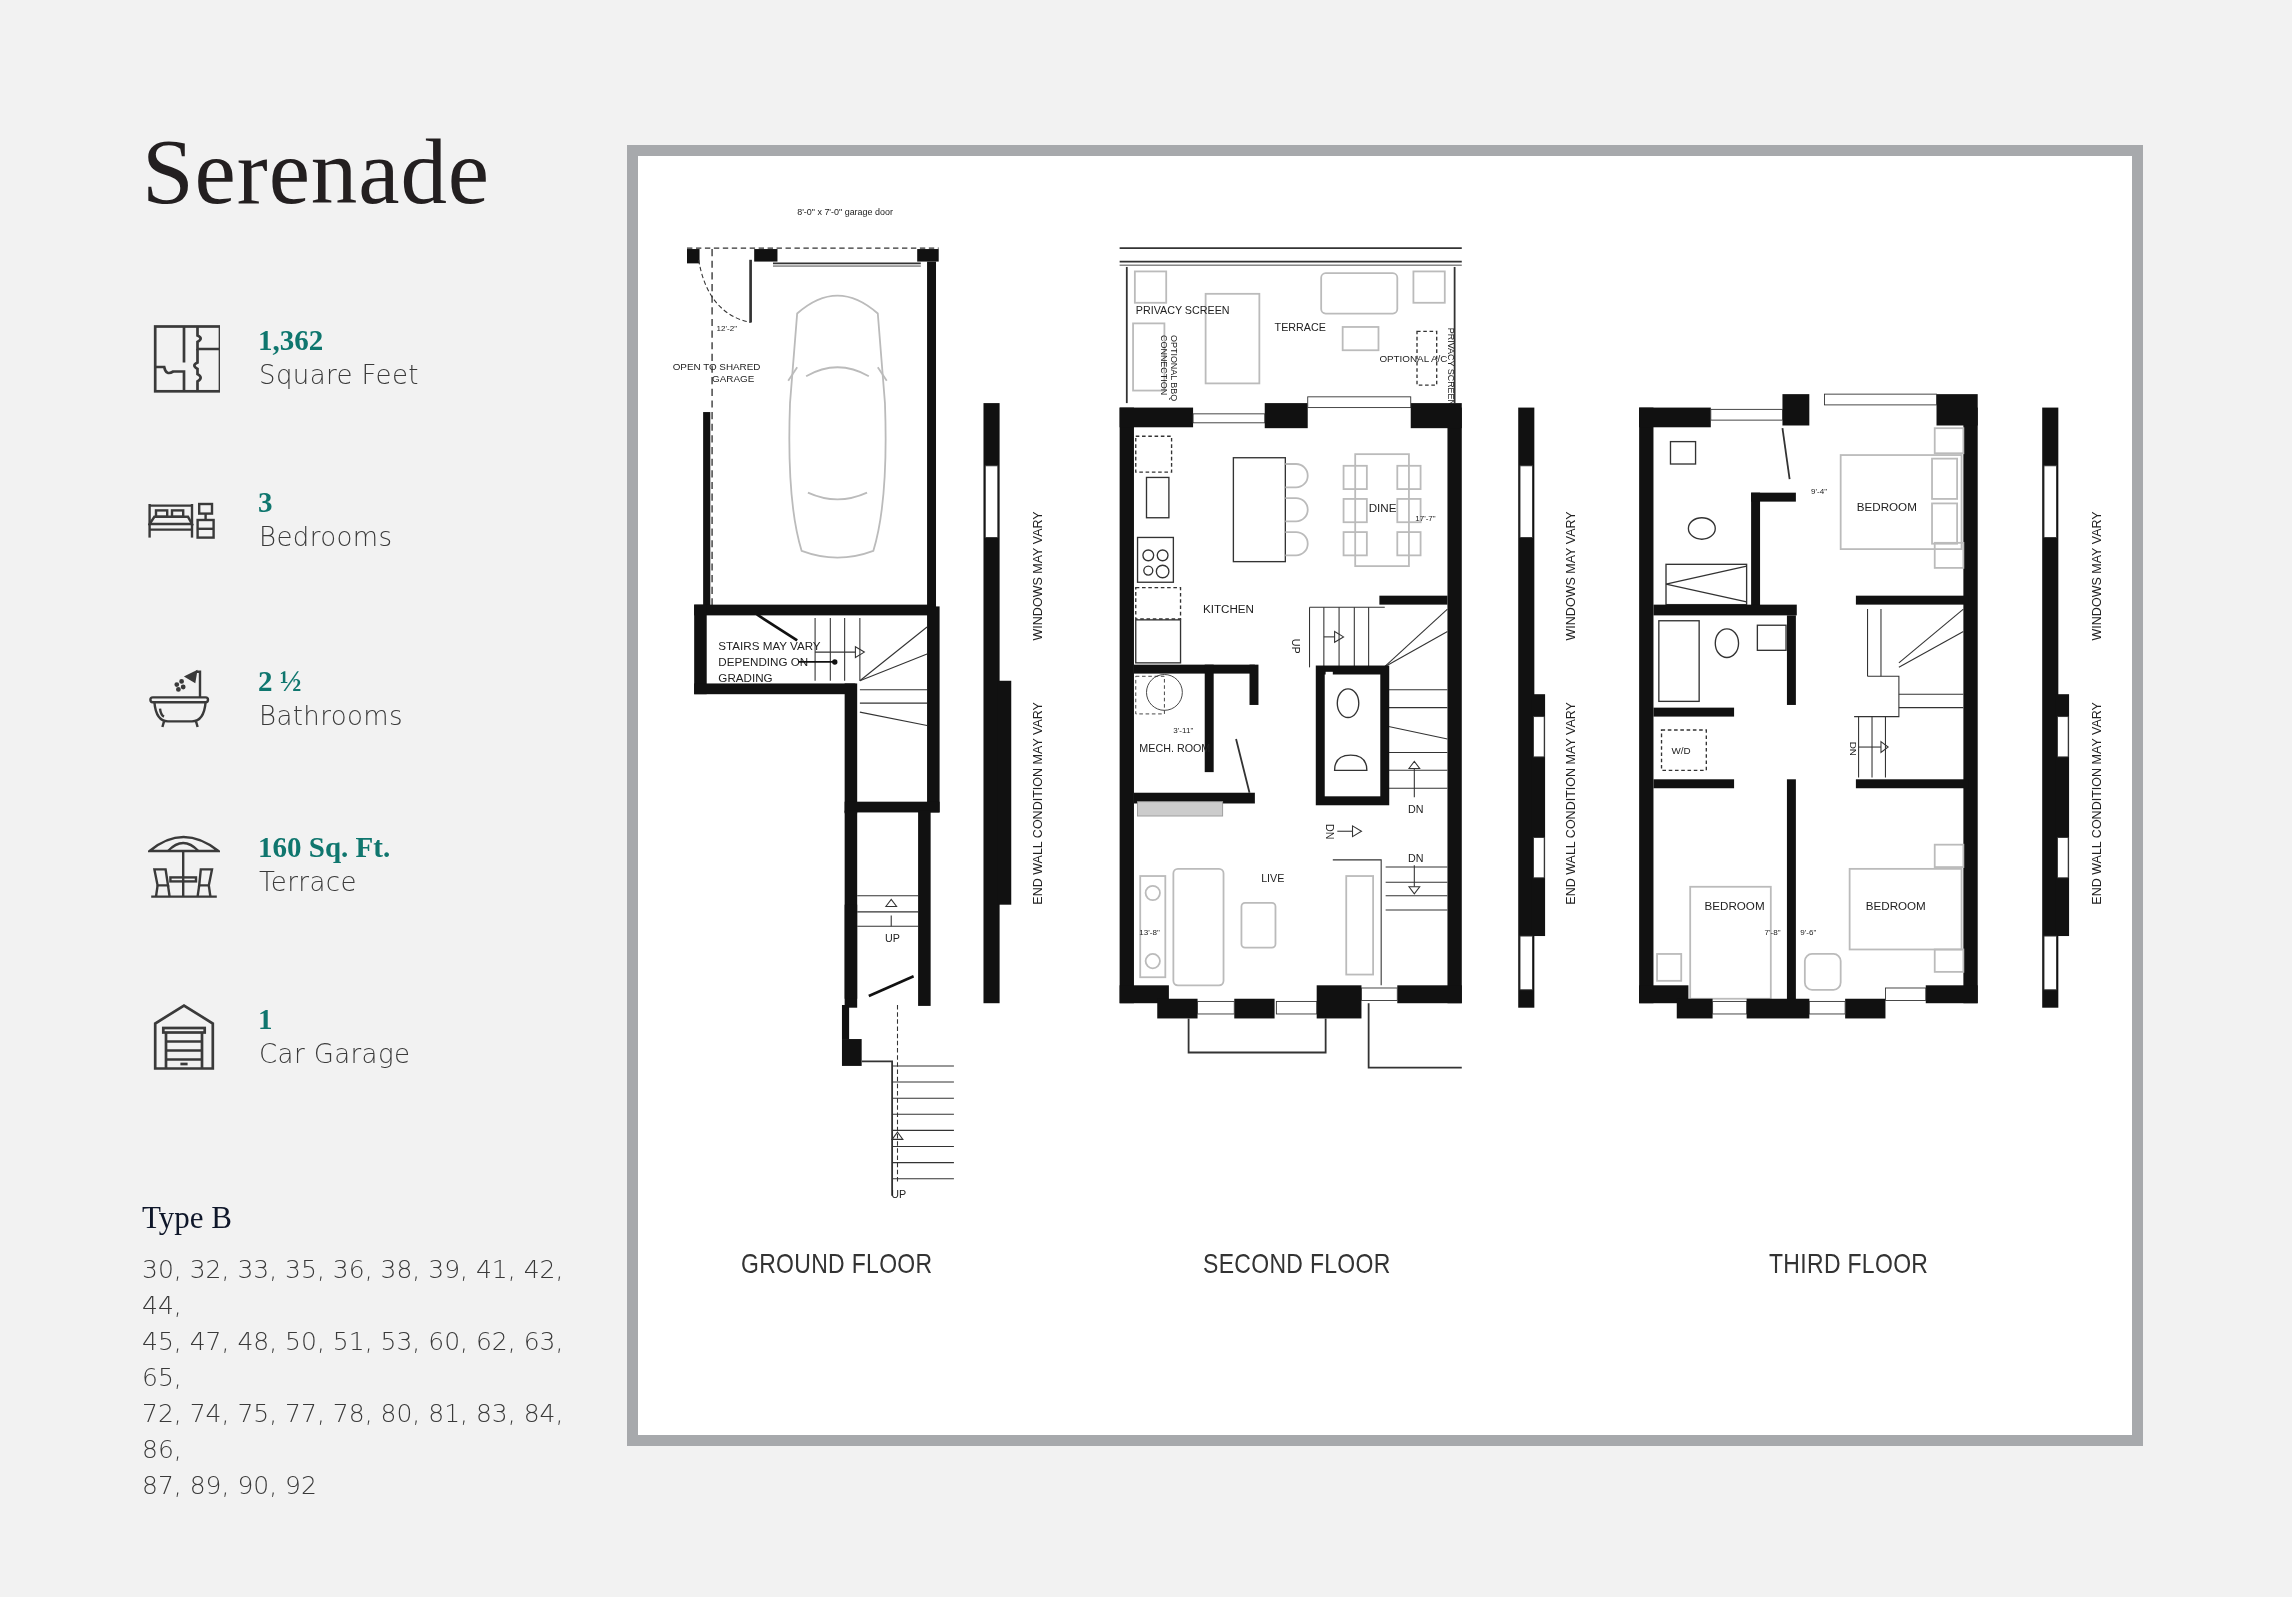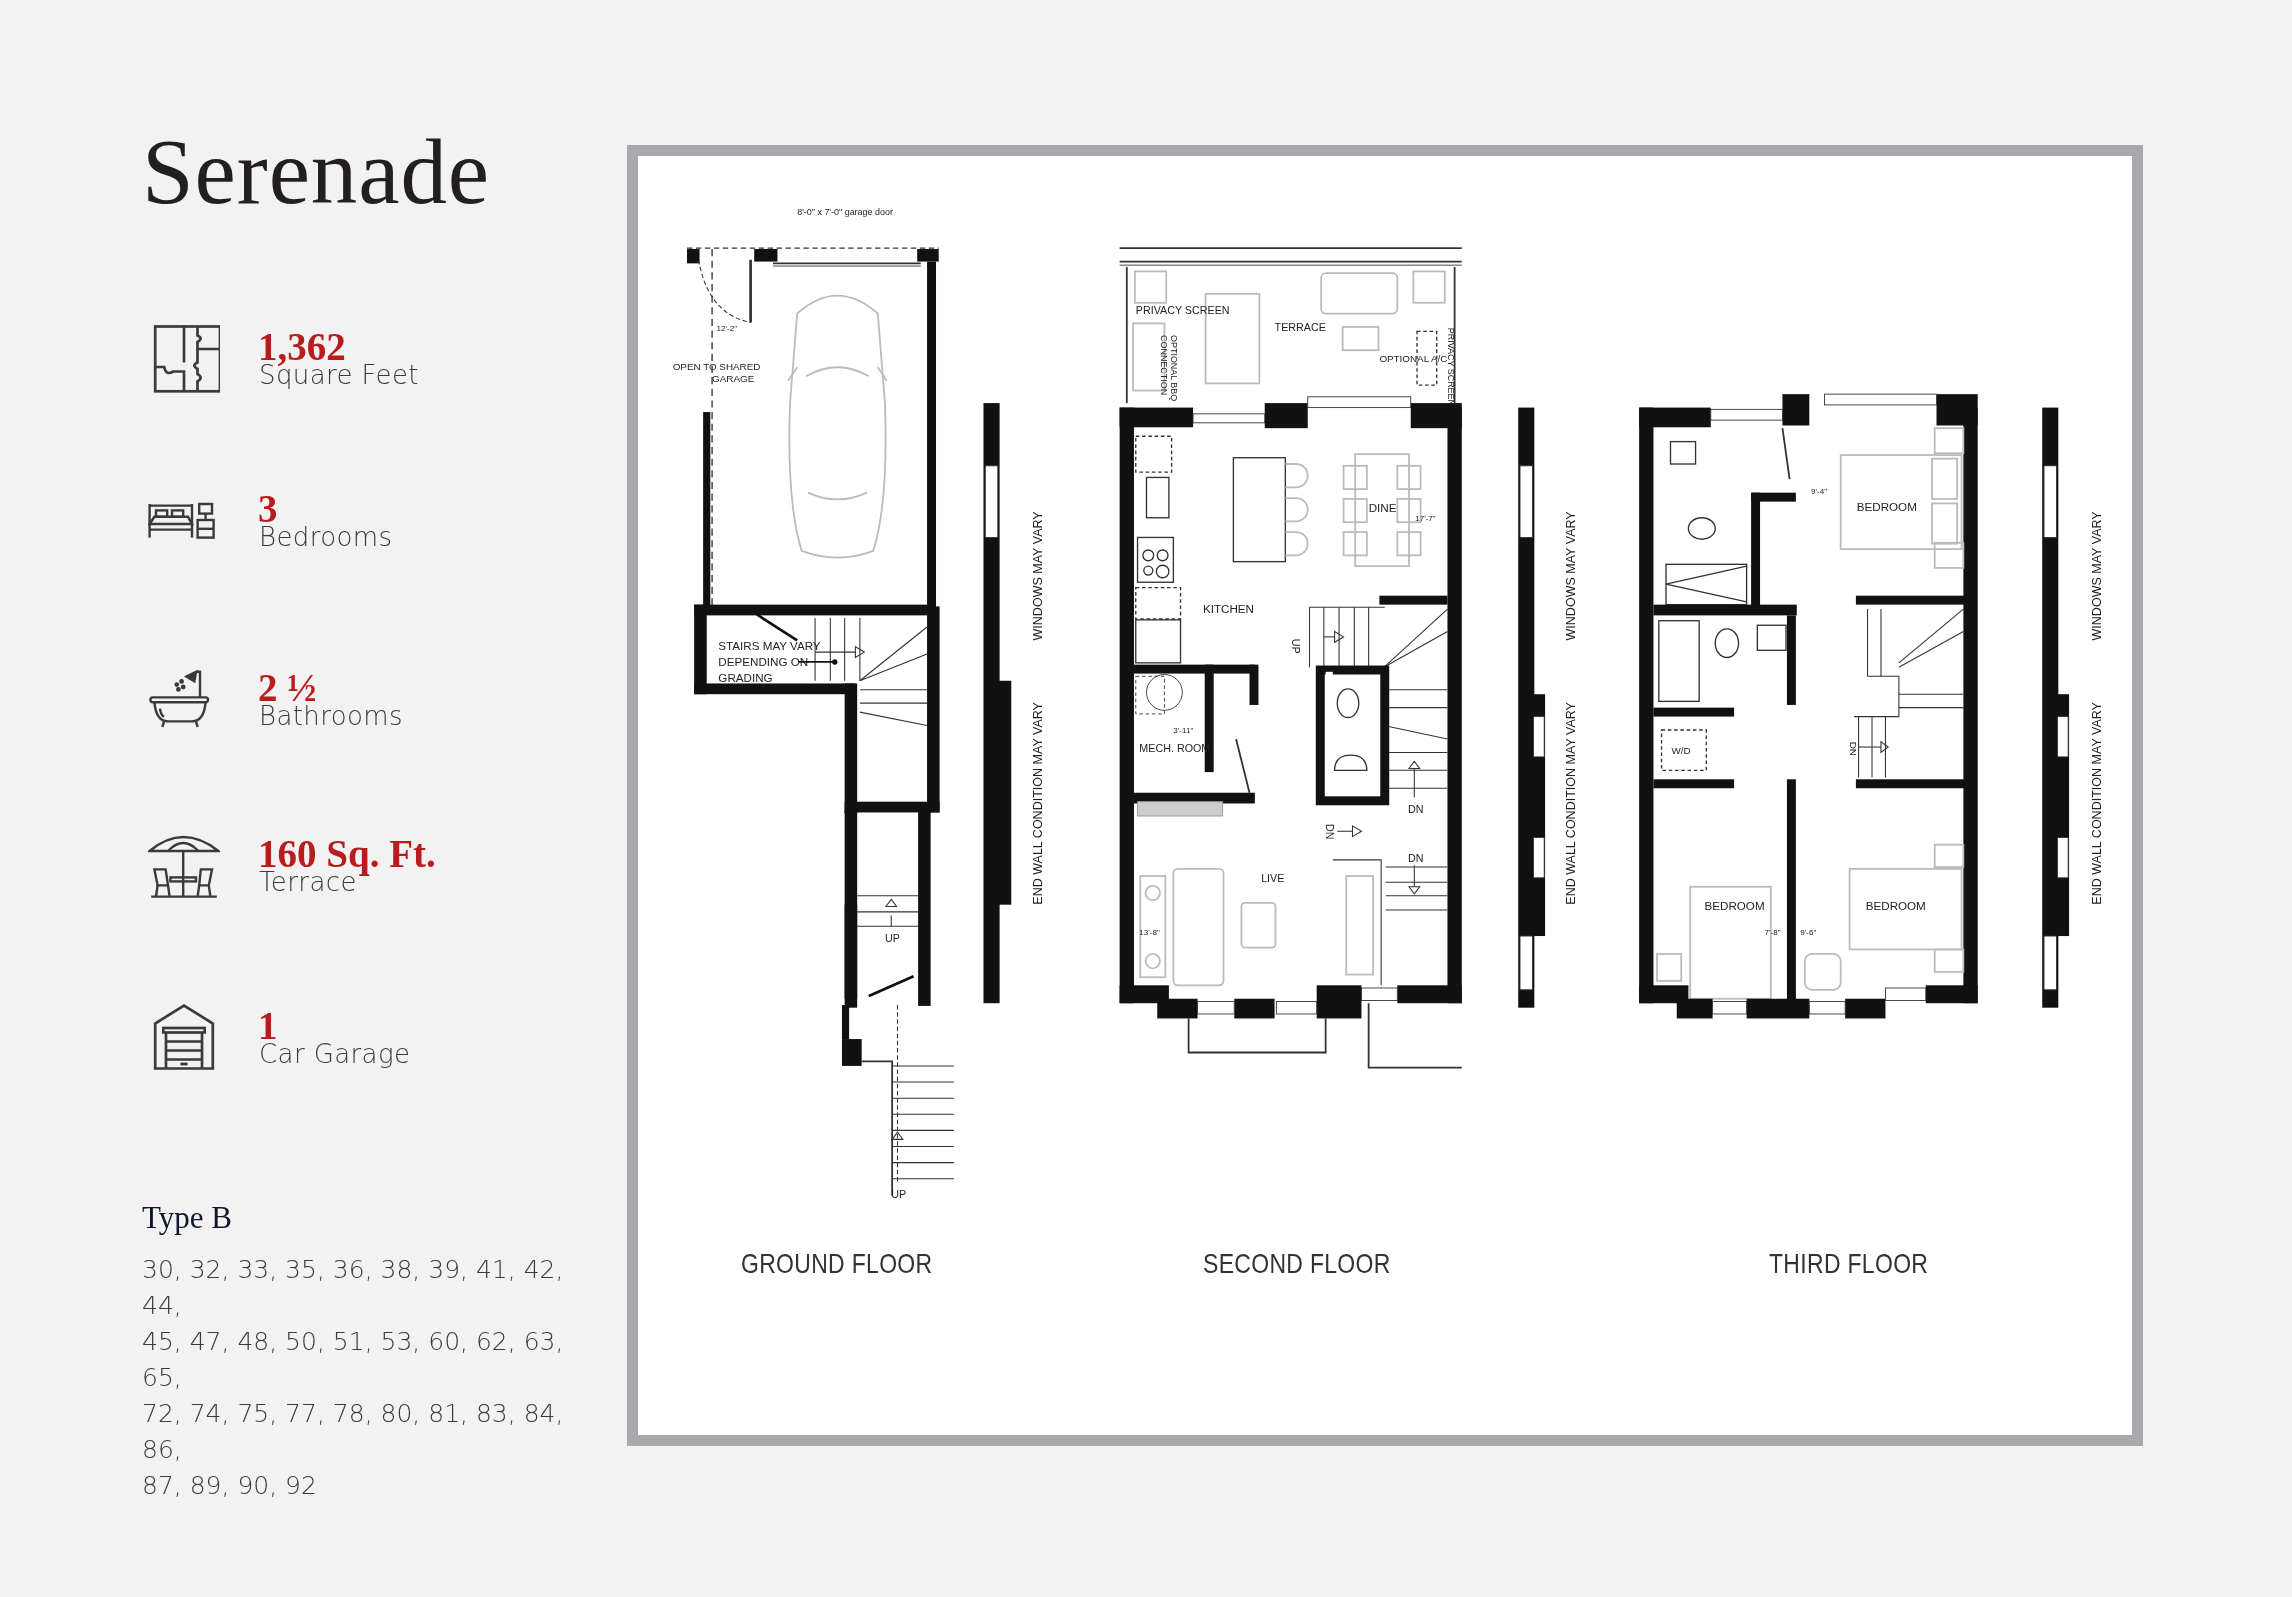--- a/index.html
+++ b/index.html
@@ -1,21 +1,21 @@
 <!DOCTYPE html>
 <html style="font-size:14.3px"><head>
 <meta charset="utf-8">
 <style>
   html, body { margin:0; padding:0; }
   body { width:2293px; height:1598px; background:#f2f2f2; position:relative; overflow:hidden; font-family:"Liberation Sans", sans-serif; color:#222; }
   .title { position:absolute; left:142px; top:125px; font-family:"Liberation Serif", "DejaVu Serif", serif; font-size:93px; color:#231f20; letter-spacing:0.9px; line-height:1; }
   .spec { position:absolute; left:148px; width:448px; height:81px; }
   .spec .icon { position:absolute; left:0; top:0; width:72px; height:72px; }
   .spec .icon svg { width:72px; height:72px; }
-  .spec .val { position:absolute; left:110px; top:1.8px; font-family:"Liberation Serif", serif; font-weight:bold; font-size:39px; color:#b91c1c; }
+  .spec .val { position:absolute; left:110px; top:1.8px; font-family:"Liberation Serif", serif; font-weight:bold; font-size:29px; color:#0f766e; }
   .spec .lbl { position:absolute; left:111px; top:38px; font-family:"DejaVu Sans", sans-serif; font-weight:200; font-size:26px; color:#3a3a3a; letter-spacing:0.4px; }
   .type { position:absolute; left:142px; top:1200px; font-family:"Liberation Serif", serif; font-size:31px; color:#0f172a; }
   .lots { position:absolute; left:142px; top:1252px; width:466px; font-family:"DejaVu Sans", sans-serif; font-size:25px; line-height:36px; color:#3a3a3a; font-weight:300; }
   .disclaimer { position:absolute; left:142px; top:1471px; width:2087px; font-family:"DejaVu Sans", sans-serif; font-size:20px; line-height:26px; color:#8a8a8c; letter-spacing:-0.2px; }
   .frame { position:absolute; left:627px; top:145px; width:1516px; height:1301px; background:#a7a9ac; }
   .frame .inner { position:absolute; left:10.7px; top:10.7px; right:10.7px; bottom:10.7px; background:#ffffff; }
   .plan-svg { position:absolute; left:0; top:0; }
   .floor-label { position:absolute; top:1248px; font-family:"Liberation Sans", sans-serif; font-size:28px; color:#333; transform:scaleX(0.82); transform-origin:left top; letter-spacing:0.4px; }
   .tiny { font-family:"Liberation Sans", sans-serif; fill:#222; }
 </style>

